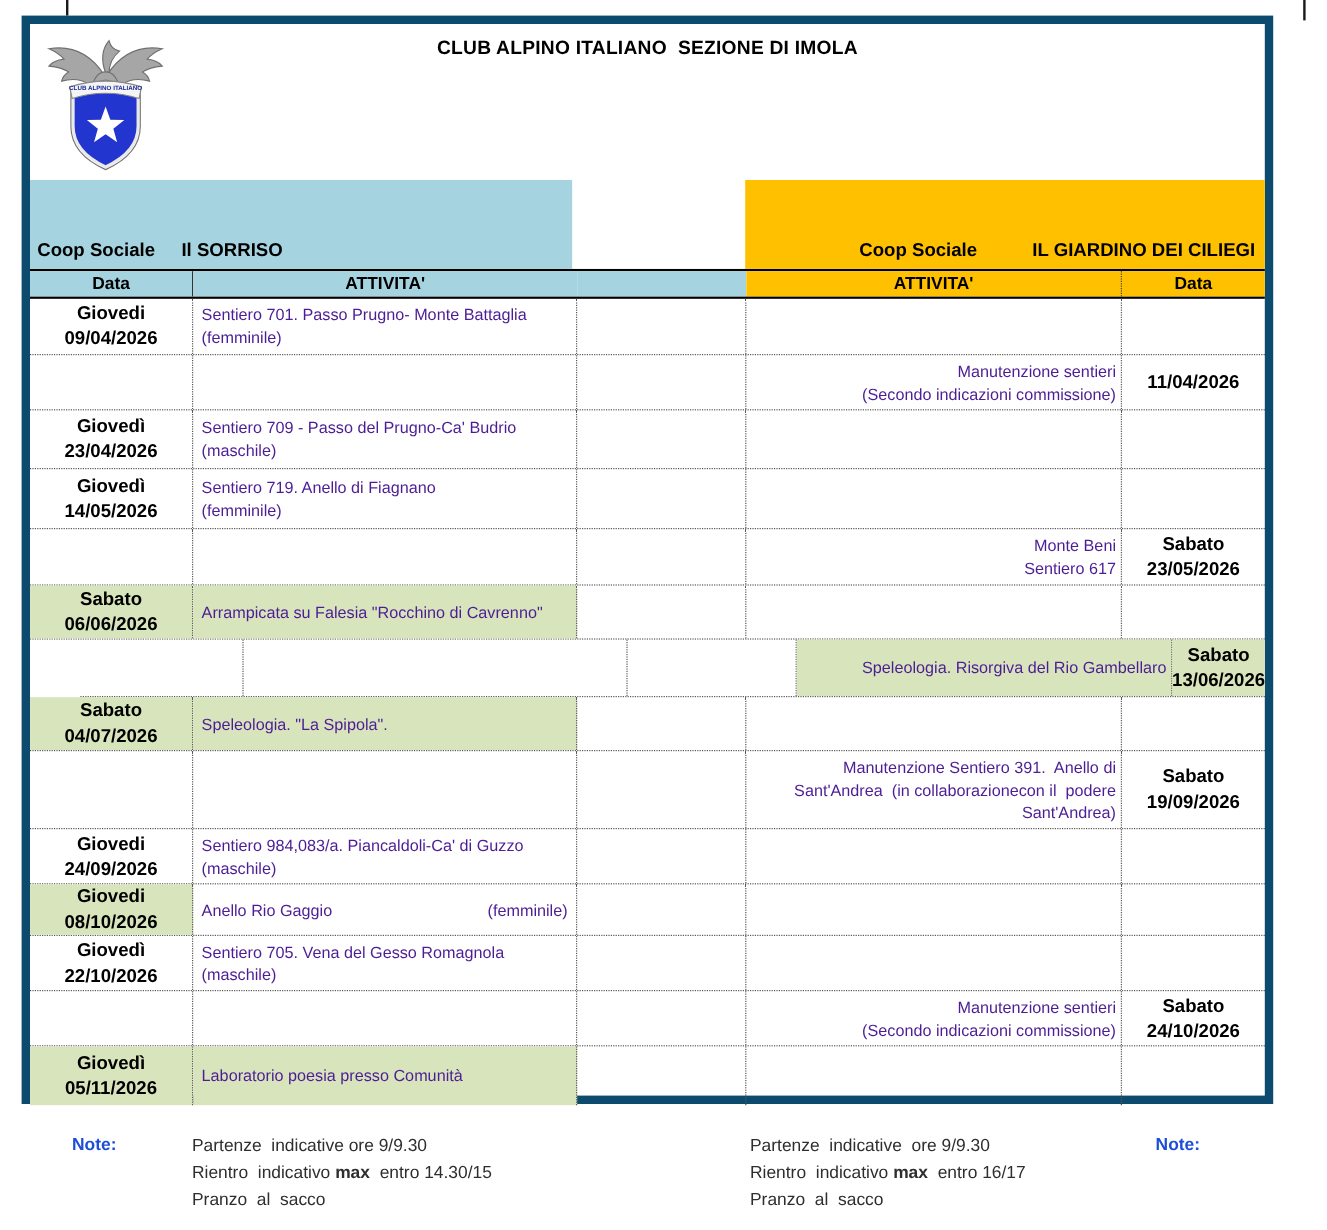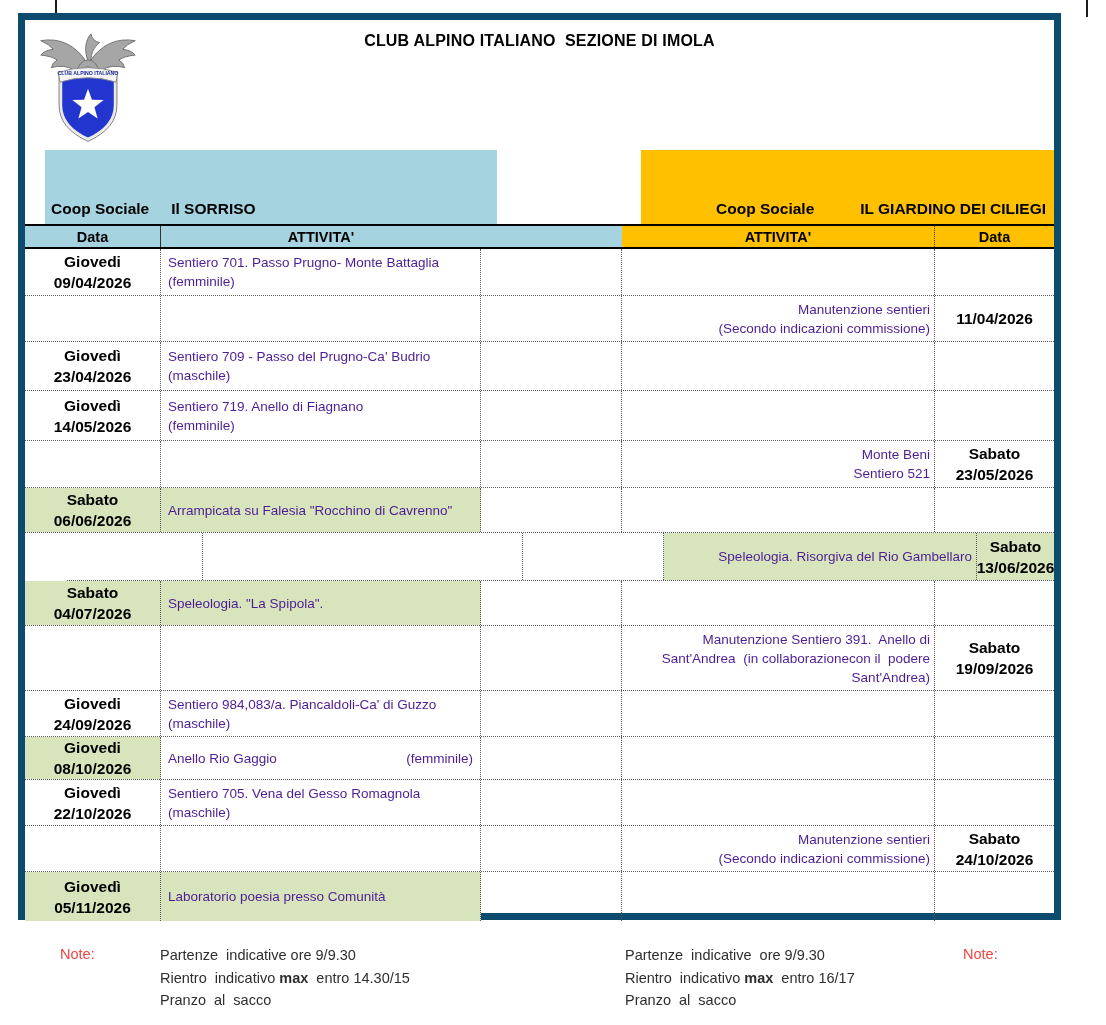--- a/index.html
+++ b/index.html
@@ -9,21 +9,21 @@
   .tick{position:absolute;top:0;width:2px;height:14px;background:#1a1a1a;}
   .tick-l{left:55px;} .tick-r{left:1086px;height:17px;}
   .sheet{position:absolute;left:18px;top:13px;width:1043px;height:907px;
          border:7px solid #0c4a6e;box-sizing:border-box;background:#fff;}
   
   .title-area{height:130px;position:relative;}
   .logo{position:absolute;left:10px;top:4px;width:106px;height:120px;}
   .titles{text-align:center;padding-top:12px;font-weight:bold;letter-spacing:.2px;}
   .t1{font-size:16px;} .t2{font-size:16px;margin-top:9px;}
   
-  .band-row{height:76px;display:flex;border-bottom:2px solid #000;box-sizing:border-box;padding-left:20px;}
+  .band-row{height:76px;display:flex;border-bottom:2px solid #000;box-sizing:border-box;}
   .band{display:flex;align-items:flex-end;font-weight:bold;font-size:15.5px;box-sizing:border-box;}
   .band-blue{width:452px;background:var(--blue,#a5d4e0);padding:0 0 6px 6px;gap:22px;}
   .band-gap{width:144px;background:#fff;}
   .band-orange{flex:1;background:var(--orange,#ffc000);justify-content:flex-end;padding:0 8px 6px 0;gap:46px;}
   
   .grid5{display:grid;grid-template-columns:136px 320px 141px 313px 1fr;}
   .header-row{height:23px;border-bottom:2px solid #000;box-sizing:border-box;
               font-weight:bold;font-size:14.5px;}
   .hc{display:flex;align-items:center;justify-content:center;box-sizing:border-box;}
   .hc-blue{background:var(--blue,#a5d4e0);}
@@ -38,21 +38,21 @@
   .cell:last-child{border-right:none;justify-content:center;}
   .datecell{align-items:center;text-align:center;font-weight:bold;font-size:15.5px;
             line-height:21px;color:#000;}
   .actcell{padding:2px 7px;font-size:13.5px;line-height:19px;color:#4c1d95;}
   .actcell.right{text-align:right;padding-right:4px;}
   .aline{white-space:pre-wrap;}
   .aline.flex{display:flex;justify-content:space-between;}
   .green{background:var(--green,#d8e4bc);}
   
   .notes{position:absolute;top:944px;left:0;width:1106px;font-size:14.5px;color:#2e2e2e;}
-  .note-label{position:absolute;font-weight:normal;color:#ef4444;}
+  .note-label{position:absolute;font-weight:bold;color:#1d4ed8;}
   .nl-left{left:60px;top:2px;} .nl-right{left:963px;top:2px;}
   .note-block{position:absolute;top:0;}
   .nb-left{left:160px;} .nb-right{left:625px;}
   .note-line{white-space:pre-wrap;line-height:22.5px;}
 </style>
 </head>
 <body>
 
 <div class="page">
 
@@ -157,21 +157,21 @@
           <div class="cell"></div>
           <div class="cell actcell right"></div>
           <div class="cell datecell"></div>
         </div>
         <div class="row grid5" style="height: 47px;">
           <div class="cell datecell"></div>
           <div class="cell actcell"></div>
           <div class="cell"></div>
           <div class="cell actcell right">
             <div class="aline">Monte Beni</div>
-            <div class="aline">Sentiero 521</div>
+            <div class="aline">Sentiero 617</div>
           </div>
           <div class="cell datecell">
             <div class="dline">Sabato</div>
             <div class="dline">23/05/2026</div>
           </div>
         </div>
         <div class="row grid5" style="height: 45px;">
           <div class="cell datecell green">
             <div class="dline">Sabato</div>
             <div class="dline">06/06/2026</div>

